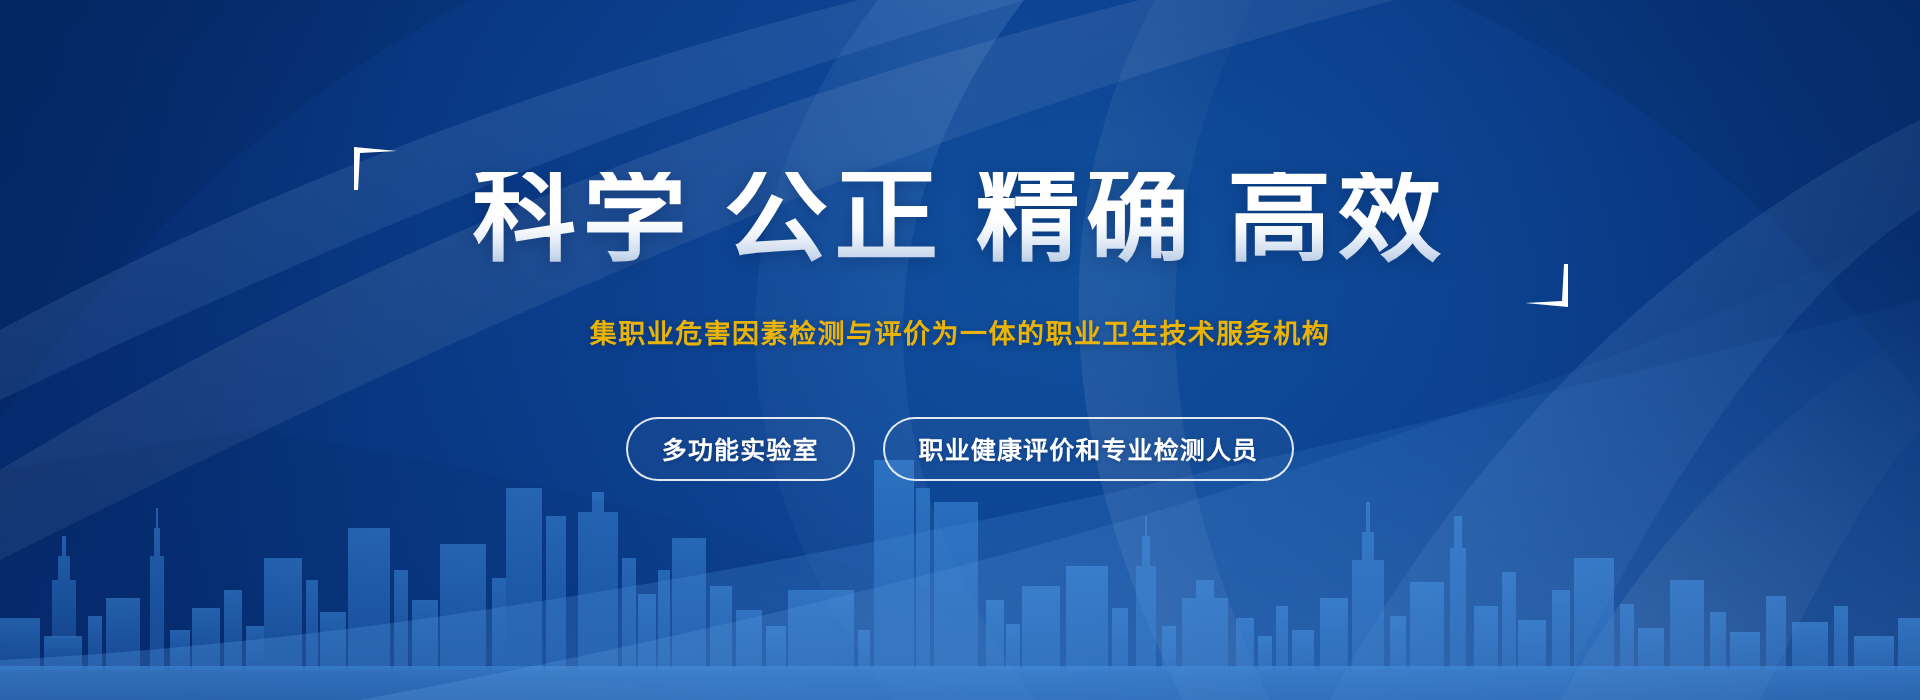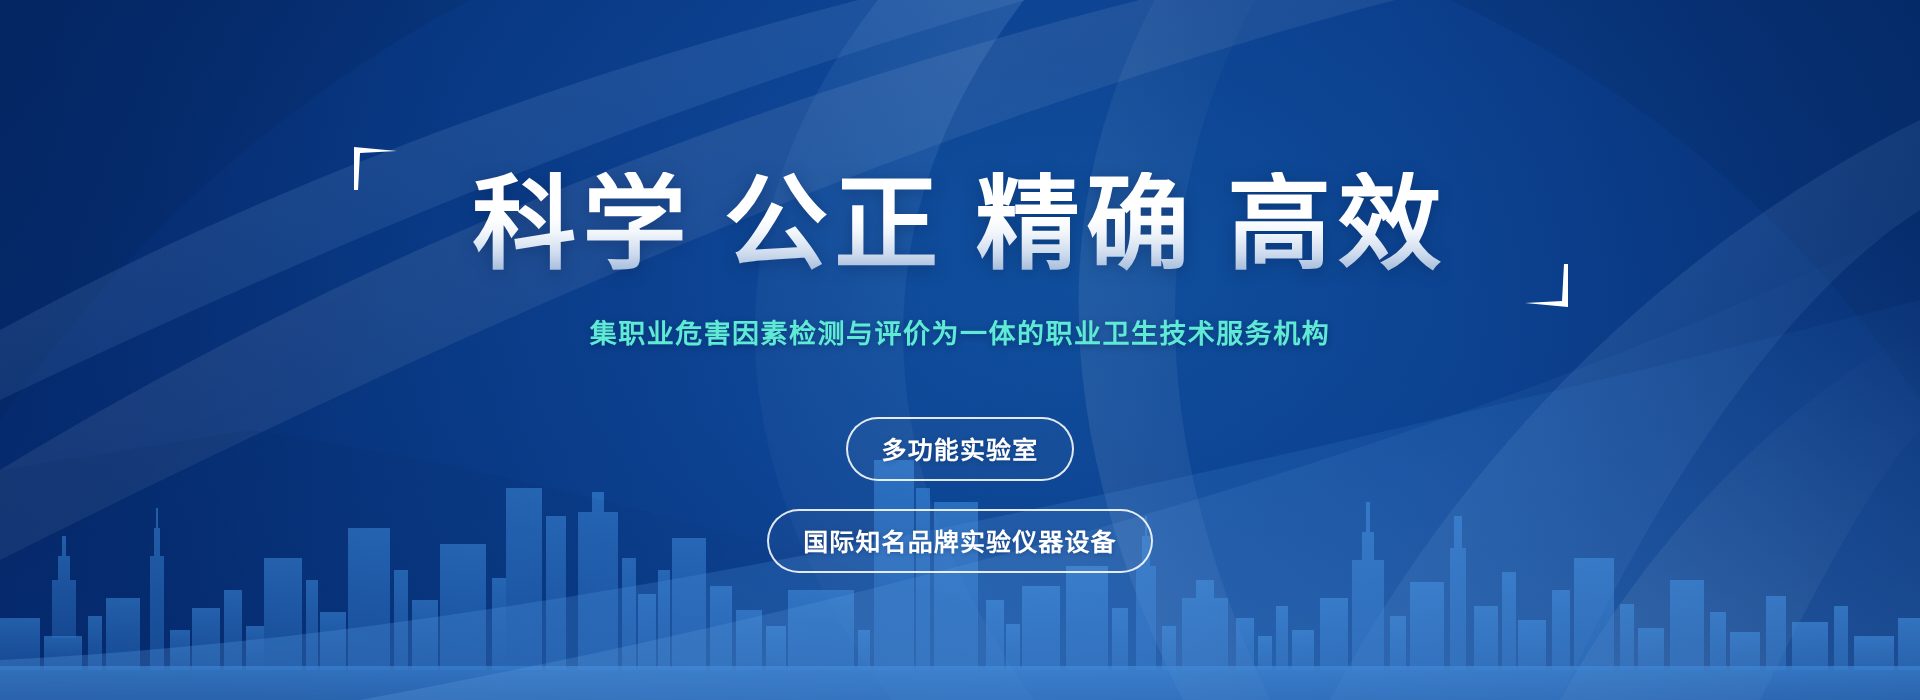--- a/index.html
+++ b/index.html
@@ -61,21 +61,21 @@
 
   .headline-wrap {
     position: relative;
     margin-top: 172px;
     width: 1180px;
     display: flex;
     justify-content: center;
   }
 
   .headline {
-    font-family: Liberation Sans, sans-serif;
+    font-family: Liberation Mono, monospace;
     font-weight: 700;
     font-size: 104px;
     line-height: 1;
     letter-spacing: 0.06em;
     white-space: nowrap;
     background: linear-gradient(180deg,
         #ffffff 0%,
         #ffffff 44%,
         #f2f6fb 58%,
         #cfdcee 78%,
@@ -98,31 +98,30 @@
   }
   .bracket svg { display: block; width: 46px; height: 46px; }
   .bracket-tl { left: -18px;  top: -28px; }
   .bracket-br { right: -20px; bottom: -34px; }
 
   .subtitle {
     margin-top: 36px;
     font-size: 27px;
     font-weight: 700;
     letter-spacing: 0.055em;
-    color: #5eead4;
+    color: #eab308;
     white-space: nowrap;
     text-shadow: 0 2px 6px rgba(0, 22, 62, 0.35);
   }
 
   .pill-row {
     margin-top: 66px;
     display: flex;
     gap: 28px;
     align-items: center;
-    flex-direction: column;
   }
   .pill {
     border: 2px solid rgba(255,255,255,0.88);
     border-radius: 999px;
     color: #ffffff;
     font-size: 25px;
     font-weight: 700;
     letter-spacing: 0.045em;
     padding: 11px 34px 13px;
     white-space: nowrap;
@@ -313,17 +312,17 @@
         <svg viewBox="0 0 46 46" aria-hidden="true">
           <path d="M44,0 L44,43 L1,39 L38,37 L40,0 Z" fill="#ffffff"></path>
         </svg>
       </span>
     </div>
 
     <div class="subtitle">集职业危害因素检测与评价为一体的职业卫生技术服务机构</div>
 
     <div class="pill-row">
       <div class="pill">多功能实验室</div>
-      <div class="pill">国际知名品牌实验仪器设备</div>
+      <div class="pill">职业健康评价和专业检测人员</div>
     </div>
 
   </div>
 </div>
 
 </body></html>

